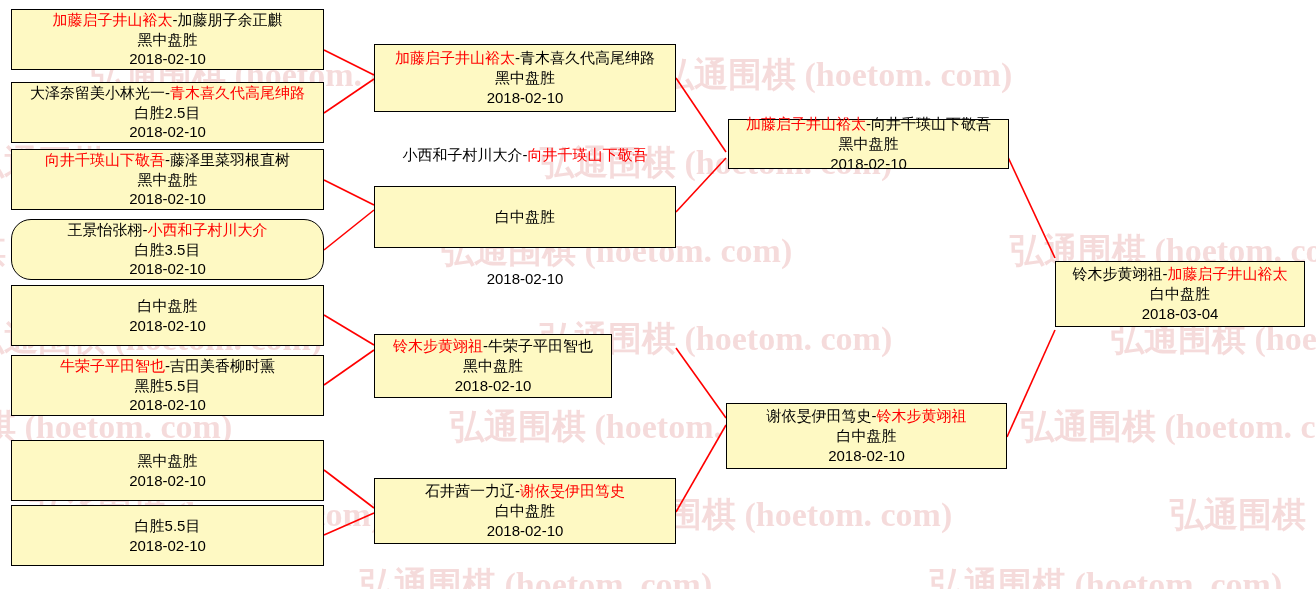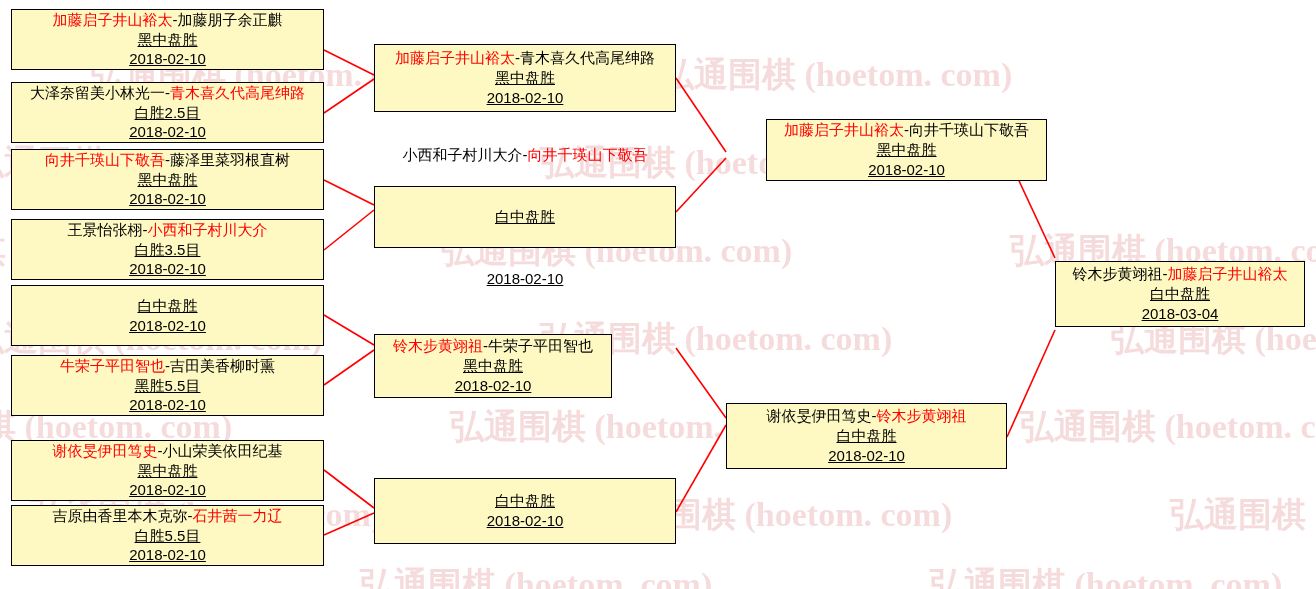--- a/index.html
+++ b/index.html
@@ -58,21 +58,20 @@
     line-height: 1.32;
     font-size: 15px;
     color: #000000;
   }
   .match .players {
     white-space: nowrap;
   }
   .match .result,
   .match .date {
     white-space: nowrap;
-    text-decoration: underline;
   }
   .win {
     color: #ff0000;
   }
   .blk {
     color: #000000;
   }
 </style>
 </head>
 <body>
@@ -128,66 +127,65 @@
   <div class="match" style="left:11px; top:82px; width:313px; height:61px;">
       <div class="players"><span class="blk">大泽奈留美小林光一</span><span class="blk">-</span><span class="win">青木喜久代高尾绅路</span></div>
       <div class="result">白胜2.5目</div>
       <div class="date">2018-02-10</div>
     </div>
   <div class="match" style="left:11px; top:149px; width:313px; height:61px;">
       <div class="players"><span class="win">向井千瑛山下敬吾</span><span class="blk">-</span><span class="blk">藤泽里菜羽根直树</span></div>
       <div class="result">黑中盘胜</div>
       <div class="date">2018-02-10</div>
     </div>
-  <div class="match" style="left:11px; top:219px; width:313px; height:61px;">
+  <div class="match" style="left:11px; top:219px; width:313px; height:61px;border-radius:20px;">
       <div class="players"><span class="blk">王景怡张栩</span><span class="blk">-</span><span class="win">小西和子村川大介</span></div>
       <div class="result">白胜3.5目</div>
       <div class="date">2018-02-10</div>
     </div>
   <div class="match" style="left:11px; top:285px; width:313px; height:61px;">
       <div class="result">白中盘胜</div>
       <div class="date">2018-02-10</div>
     </div>
   <div class="match" style="left:11px; top:355px; width:313px; height:61px;">
       <div class="players"><span class="win">牛荣子平田智也</span><span class="blk">-</span><span class="blk">吉田美香柳时熏</span></div>
       <div class="result">黑胜5.5目</div>
       <div class="date">2018-02-10</div>
     </div>
   <div class="match" style="left:11px; top:440px; width:313px; height:61px;">
-      <div class="players"><span class="win">谢依旻伊田笃史</span><span class="blk">-</span><span class="blk">小山荣美依田纪基</span></div>
       <div class="result">黑中盘胜</div>
       <div class="date">2018-02-10</div>
     </div>
   <div class="match" style="left:11px; top:505px; width:313px; height:61px;">
-      <div class="players"><span class="blk">吉原由香里本木克弥</span><span class="blk">-</span><span class="win">石井茜一力辽</span></div>
       <div class="result">白胜5.5目</div>
       <div class="date">2018-02-10</div>
     </div>
 
   <div class="match" style="left:374px; top:44px; width:302px; height:68px;">
       <div class="players"><span class="win">加藤启子井山裕太</span><span class="blk">-</span><span class="blk">青木喜久代高尾绅路</span></div>
       <div class="result">黑中盘胜</div>
       <div class="date">2018-02-10</div>
     </div>
   <div class="match" style="left:374px; top:186px; width:302px; height:62px;gap:42px;">
       <div class="players"><span class="blk">小西和子村川大介</span><span class="blk">-</span><span class="win">向井千瑛山下敬吾</span></div>
       <div class="result">白中盘胜</div>
       <div class="date">2018-02-10</div>
     </div>
   <div class="match" style="left:374px; top:334px; width:238px; height:64px;">
       <div class="players"><span class="win">铃木步黄翊祖</span><span class="blk">-</span><span class="blk">牛荣子平田智也</span></div>
       <div class="result">黑中盘胜</div>
       <div class="date">2018-02-10</div>
     </div>
   <div class="match" style="left:374px; top:478px; width:302px; height:66px;">
-      <div class="result">白中盘胜</div>
-      <div class="date">2018-02-10</div>
-    </div>
-
-  <div class="match" style="left:766px; top:119px; width:281px; height:62px;align-items:center;">
+      <div class="players"><span class="blk">石井茜一力辽</span><span class="blk">-</span><span class="win">谢依旻伊田笃史</span></div>
+      <div class="result">白中盘胜</div>
+      <div class="date">2018-02-10</div>
+    </div>
+
+  <div class="match" style="left:728px; top:119px; width:281px; height:50px;align-items:center;">
       <div class="players"><span class="win">加藤启子井山裕太</span><span class="blk">-</span><span class="blk">向井千瑛山下敬吾</span></div>
       <div class="result">黑中盘胜</div>
       <div class="date">2018-02-10</div>
     </div>
   <div class="match" style="left:726px; top:403px; width:281px; height:66px;text-align:center;">
       <div class="players"><span class="blk">谢依旻伊田笃史</span><span class="blk">-</span><span class="win">铃木步黄翊祖</span></div>
       <div class="result">白中盘胜</div>
       <div class="date">2018-02-10</div>
     </div>
 

